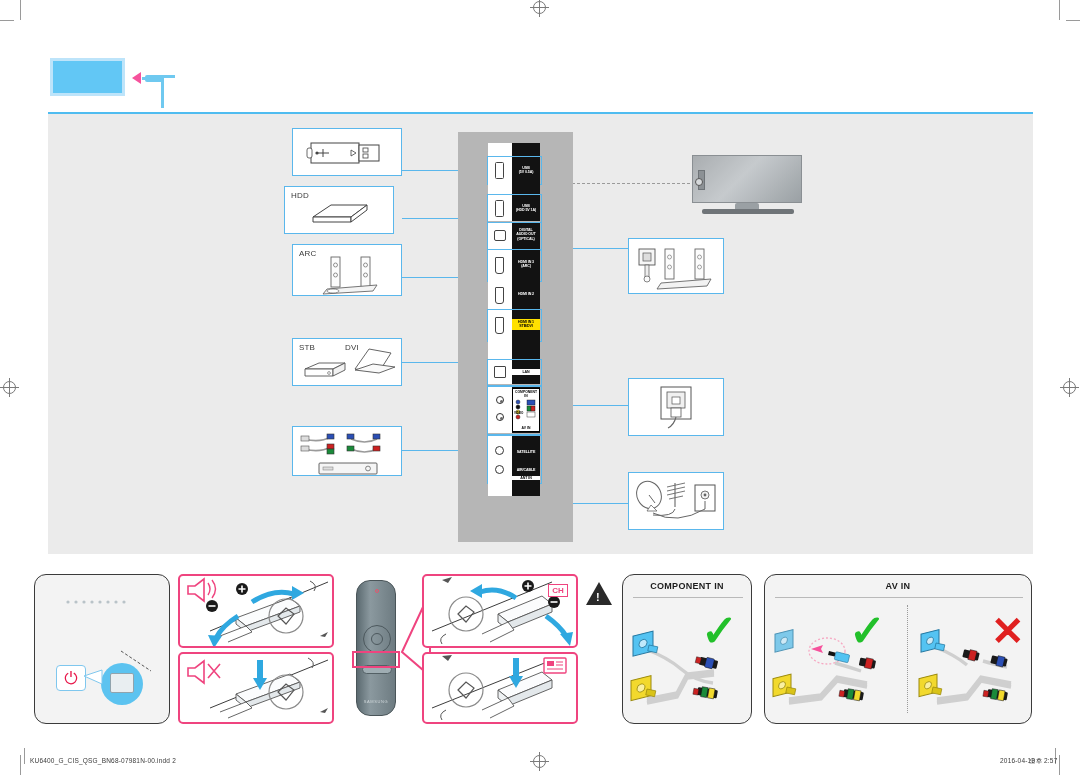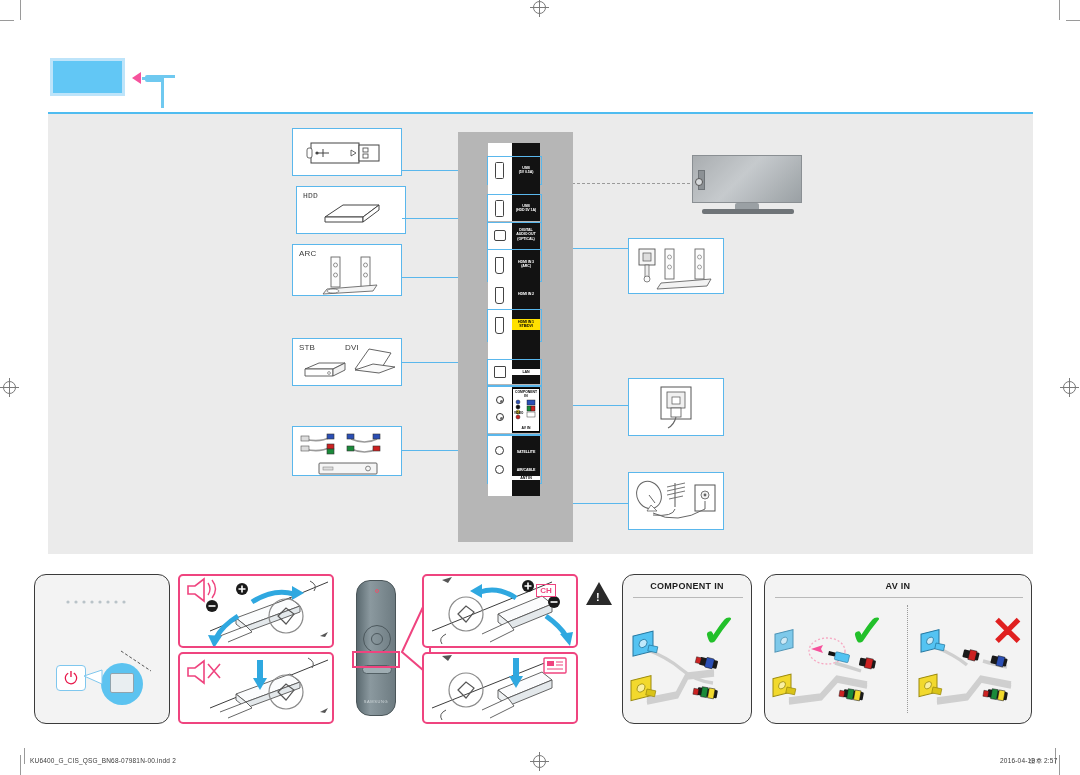--- a/index.html
+++ b/index.html
@@ -247,21 +247,21 @@
     <rect x="66" y="16" width="20" height="16" fill="#fff" stroke="#444" stroke-width="1"></rect>
     <rect x="70" y="19" width="5" height="4" fill="none" stroke="#444" stroke-width=".8"></rect>
     <rect x="70" y="25" width="5" height="4" fill="none" stroke="#444" stroke-width=".8"></rect>
     <path d="M24 24 h12 M30 20 l0 8" stroke="#444" stroke-width="1" fill="none"></path>
     <circle cx="24" cy="24" r="1.6" fill="#444"></circle>
     <path d="M58 21 l5 3 l-5 3 z" fill="none" stroke="#444" stroke-width=".8"></path>
     <rect x="14" y="19" width="5" height="10" rx="2" fill="#fff" stroke="#444" stroke-width=".8"></rect>
   </svg>
 </div>
 
-<div class="box" style="left:296px;top:186px;width:110px;height:48px;font-family:Liberation Mono, monospace;">
+<div class="box" style="left:284px;top:186px;width:110px;height:48px;">
   <span class="box-label">HDD</span>
   <svg width="110" height="48" viewBox="0 0 110 48">
     <path d="M28 30 L46 18 L82 18 L66 30 Z" fill="#fff" stroke="#444" stroke-width="1"></path>
     <path d="M28 30 L28 35 L66 35 L66 30 Z" fill="#fff" stroke="#444" stroke-width="1"></path>
     <path d="M66 30 L82 18 L82 23 L66 35 Z" fill="#fff" stroke="#444" stroke-width="1"></path>
   </svg>
 </div>
 
 <div class="box" style="left:292px;top:244px;width:110px;height:52px;">
   <span class="box-label">ARC</span>
@@ -581,21 +581,21 @@
     <path d="M126.5 26 h7" stroke="#fff" stroke-width="1.6"></path>
     <path d="M92 22 q-18 -12 -36 -6" stroke="#2fa8e0" stroke-width="5" fill="none"></path>
     <path d="M58 8 l-12 7 l12 7 z" fill="#2fa8e0"></path>
     <path d="M122 40 q14 10 20 20" stroke="#2fa8e0" stroke-width="5" fill="none"></path>
     <path d="M136 58 l10 12 l3 -14 z" fill="#2fa8e0"></path>
     <circle cx="42" cy="38" r="17" fill="none" stroke="#8a8a8a" stroke-width="1.2"></circle>
     <path d="M34 38 l8 -8 l8 6 l-8 10 z" fill="none" stroke="#555" stroke-width="1.2"></path>
     <path d="M18 4 l10 -3 l-4 6 z" fill="#555"></path>
     <path d="M22 58 q-8 4 -4 10" fill="none" stroke="#555" stroke-width="1"></path>
   </svg>
-  <div class="ch-badge" style="right:20px;top:8px;">CH</div>
+  <div class="ch-badge" style="right:8px;top:8px;">CH</div>
 </div>
 
 <div class="pink-panel" style="left:422px;top:652px;width:156px;height:72px;">
   <svg width="152" height="68" viewBox="0 0 152 68">
     <path d="M8 54 L128 6" stroke="#3c3c3c" stroke-width="1" fill="none"></path>
     <path d="M74 36 L118 18 L128 26 L84 44 Z" fill="#fbfcfd" stroke="#555" stroke-width=".9"></path>
     <path d="M74 36 L74 44 L84 52 L84 44 Z" fill="#eef1f3" stroke="#555" stroke-width=".9"></path>
     <path d="M84 44 L128 26 L128 34 L84 52 Z" fill="#e3e8eb" stroke="#555" stroke-width=".9"></path>
     <path d="M58 56 L84 44 L90 52 L66 64" fill="#fff" stroke="#555" stroke-width=".9"></path>
     <path d="M92 4 L92 24" stroke="#2fa8e0" stroke-width="6" fill="none"></path>

